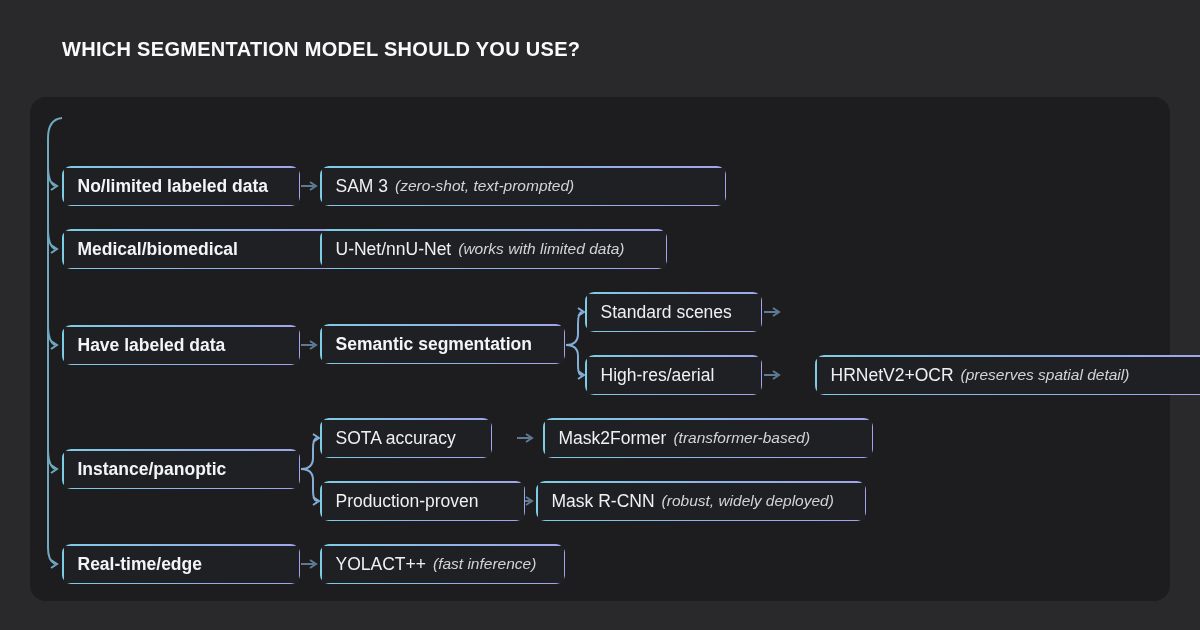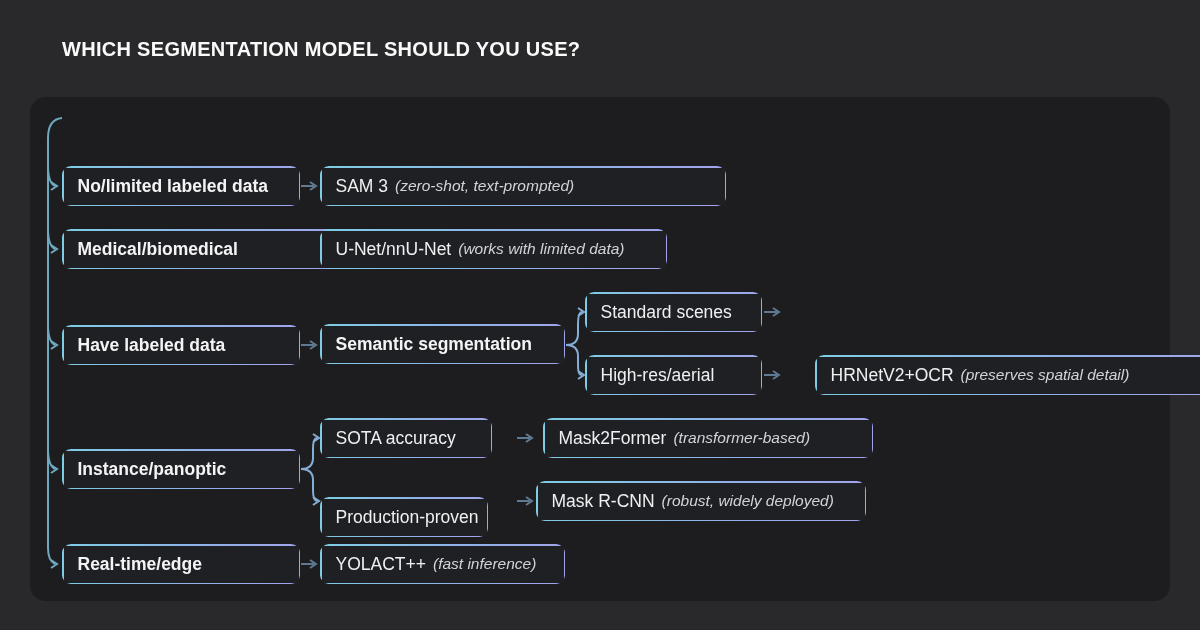--- a/index.html
+++ b/index.html
@@ -160,21 +160,21 @@
   <div class="node" style="left:320px; top:324px; width:245px;">
     <div class="node-inner">
         <span class="bold-label">Semantic segmentation</span>
       </div>
   </div>
   <div class="node" style="left:320px; top:418px; width:172px;">
     <div class="node-inner">
         <span class="plain-label">SOTA accuracy</span>
       </div>
   </div>
-  <div class="node" style="left:320px; top:497px; width:168px;">
+  <div class="node" style="left:320px; top:481px; width:205px;">
     <div class="node-inner">
         <span class="plain-label">Production-proven</span>
       </div>
   </div>
   <div class="node" style="left:320px; top:544px; width:245px;">
     <div class="node-inner">
       <span class="model">YOLACT++</span>
       <span class="note">(fast inference)</span>
     </div>
   </div>

